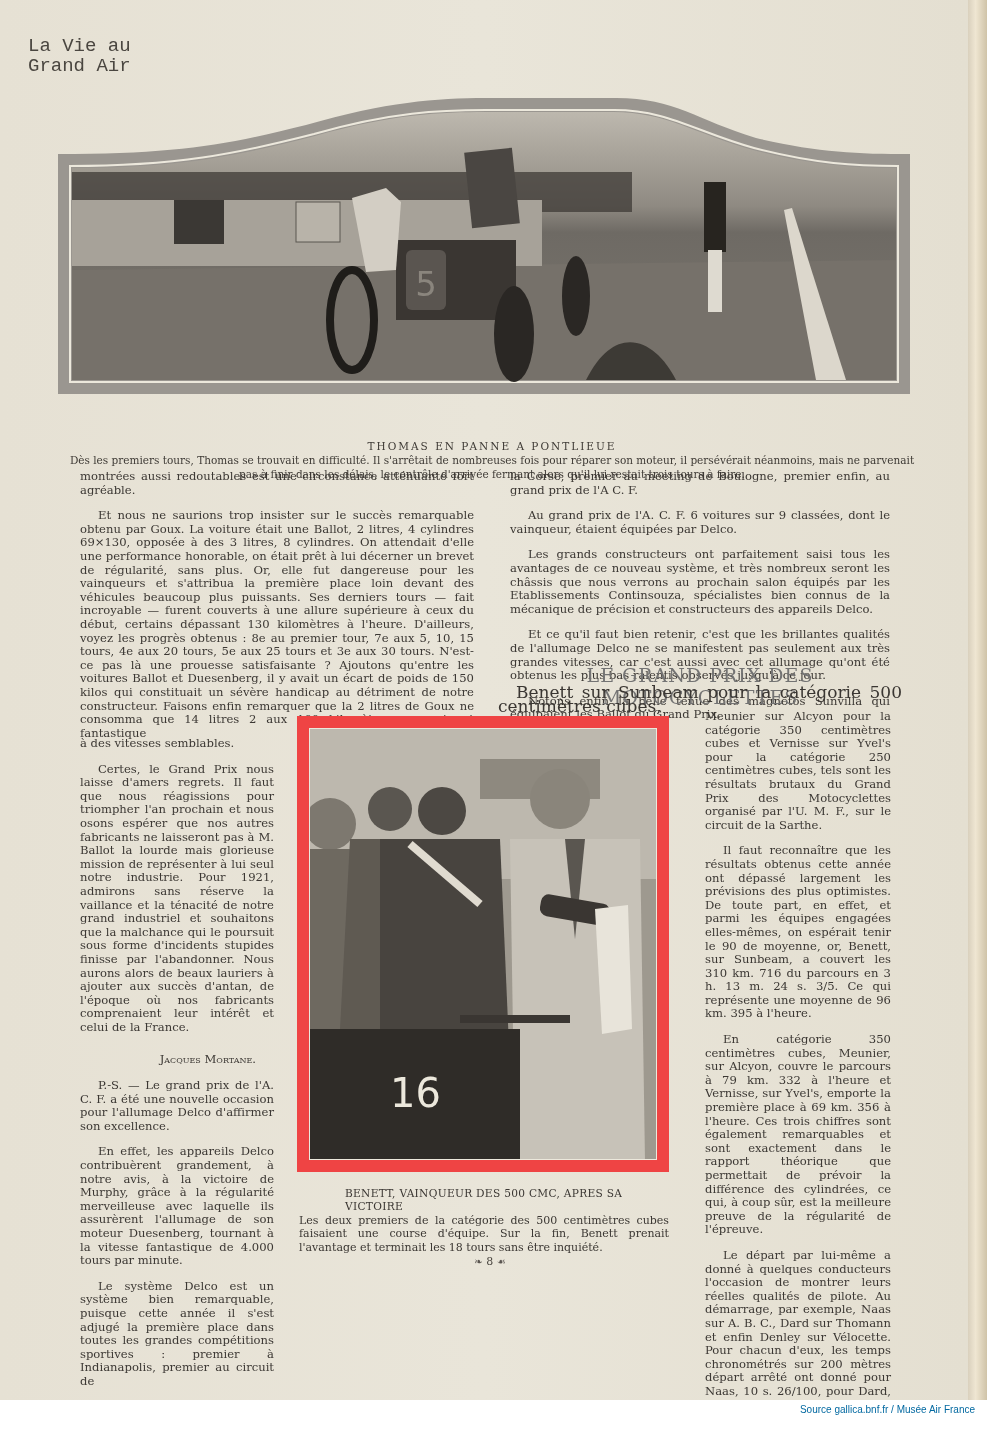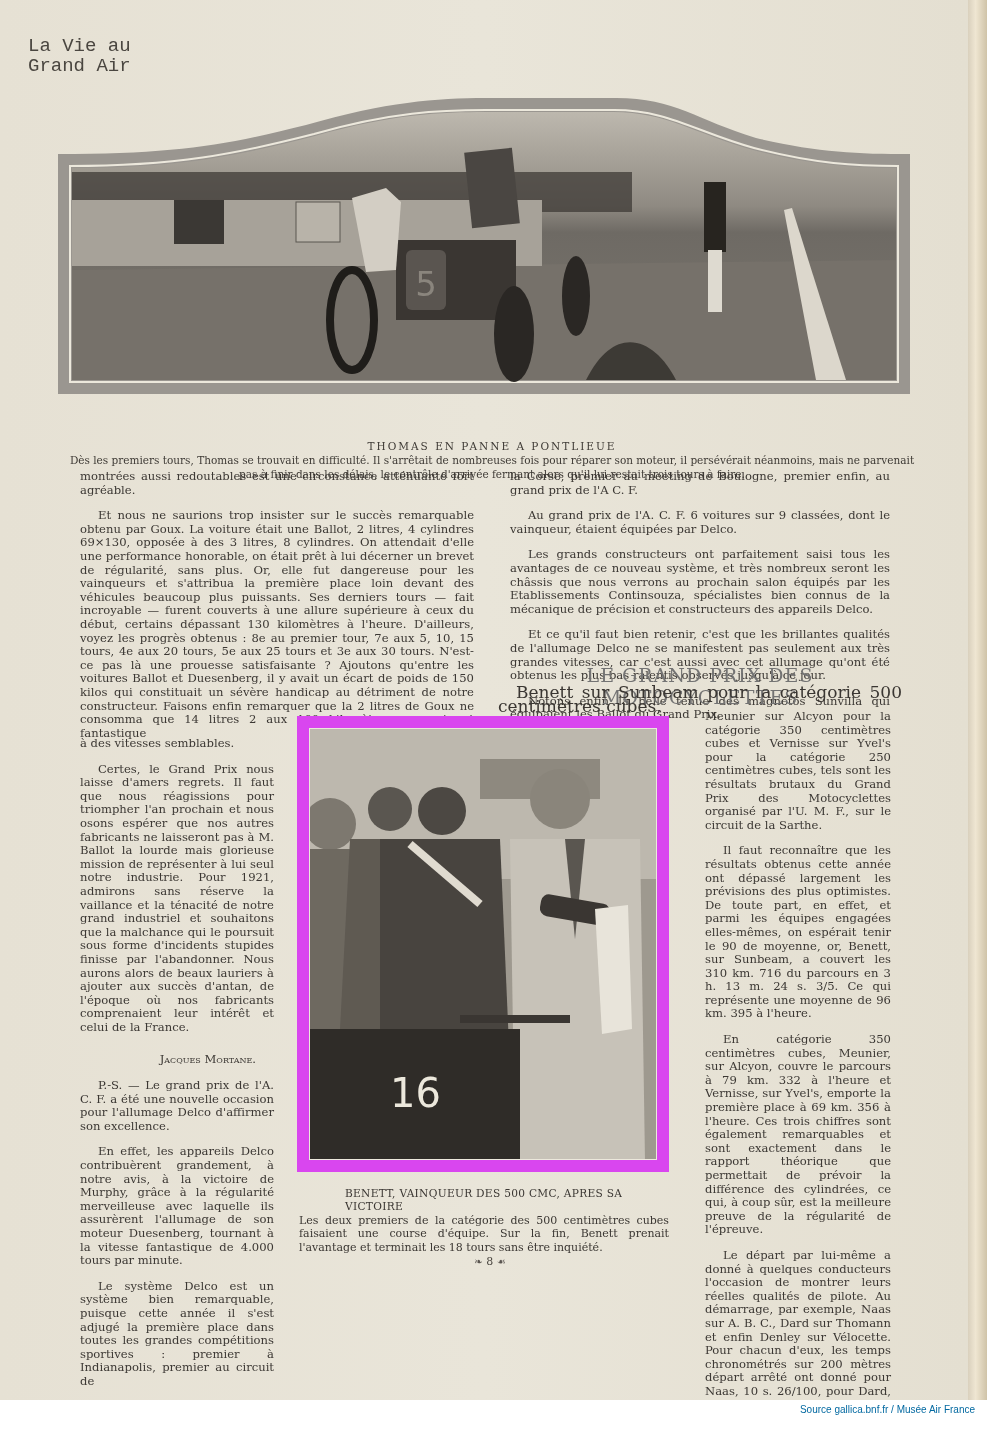--- a/index.html
+++ b/index.html
@@ -50,21 +50,21 @@
   .signature { text-align:right; padding-right:30px; margin:19px 0 8px 0; font-variant:small-caps; }
   .section-heading {
     position:absolute; left:498px; top:664px; width:404px; text-align:center;
     font-size:19px; letter-spacing:1px; color:#737373;
   }
   .benett-first {
     position:absolute; left:498px; top:686px; width:404px;
     font-size:17px; line-height:13.6px; text-align:justify; text-indent:18px;
   }
   
-  .photo2-frame { position:absolute; left:297px; top:716px; width:372px; height:456px; background:#d946ef; }
+  .photo2-frame { position:absolute; left:297px; top:716px; width:372px; height:456px; background:#ef4444; }
   .photo2-inner { position:absolute; left:12px; top:12px; width:348px; height:432px; border:1px solid #ece8dc; box-sizing:border-box; overflow:hidden; }
   .caption2 {
     position:absolute; left:299px; top:1187px; width:370px;
     font-size:11px; line-height:13.4px; color:#3b3733; text-align:justify;
   }
   .caption2 .cap2-title { display:block; text-align:left; font-size:10.6px; letter-spacing:0.3px;margin-left:46px; }
   .folio {
     position:absolute; left:440px; top:1255px; width:100px; text-align:center;
     font-size:11px; color:#4a4640;
   }

